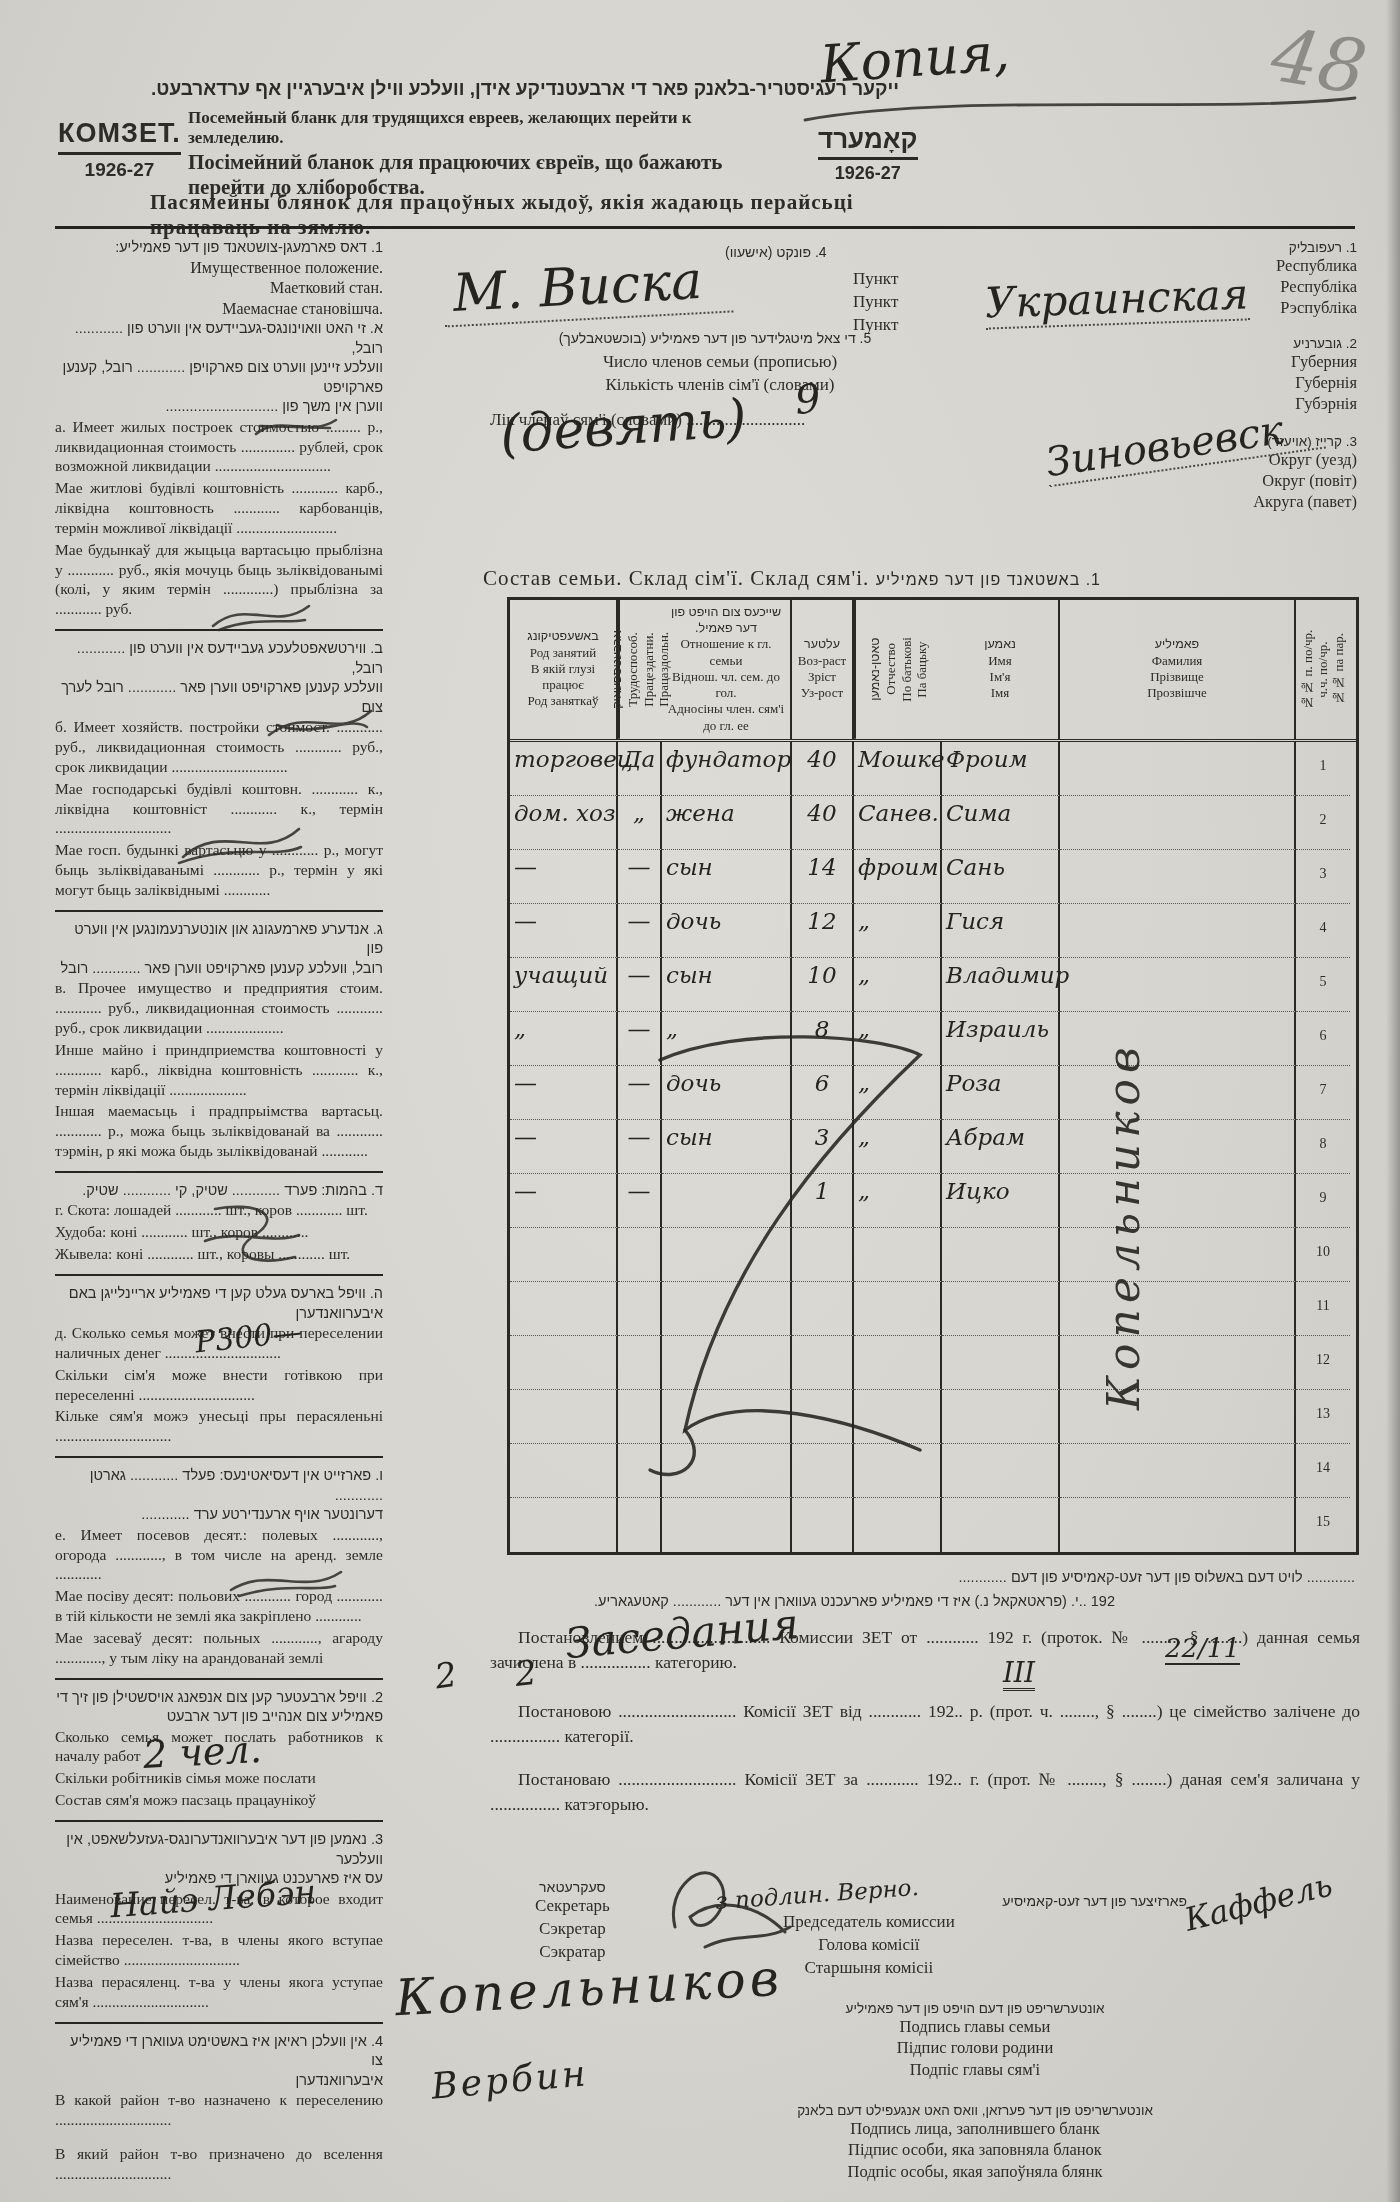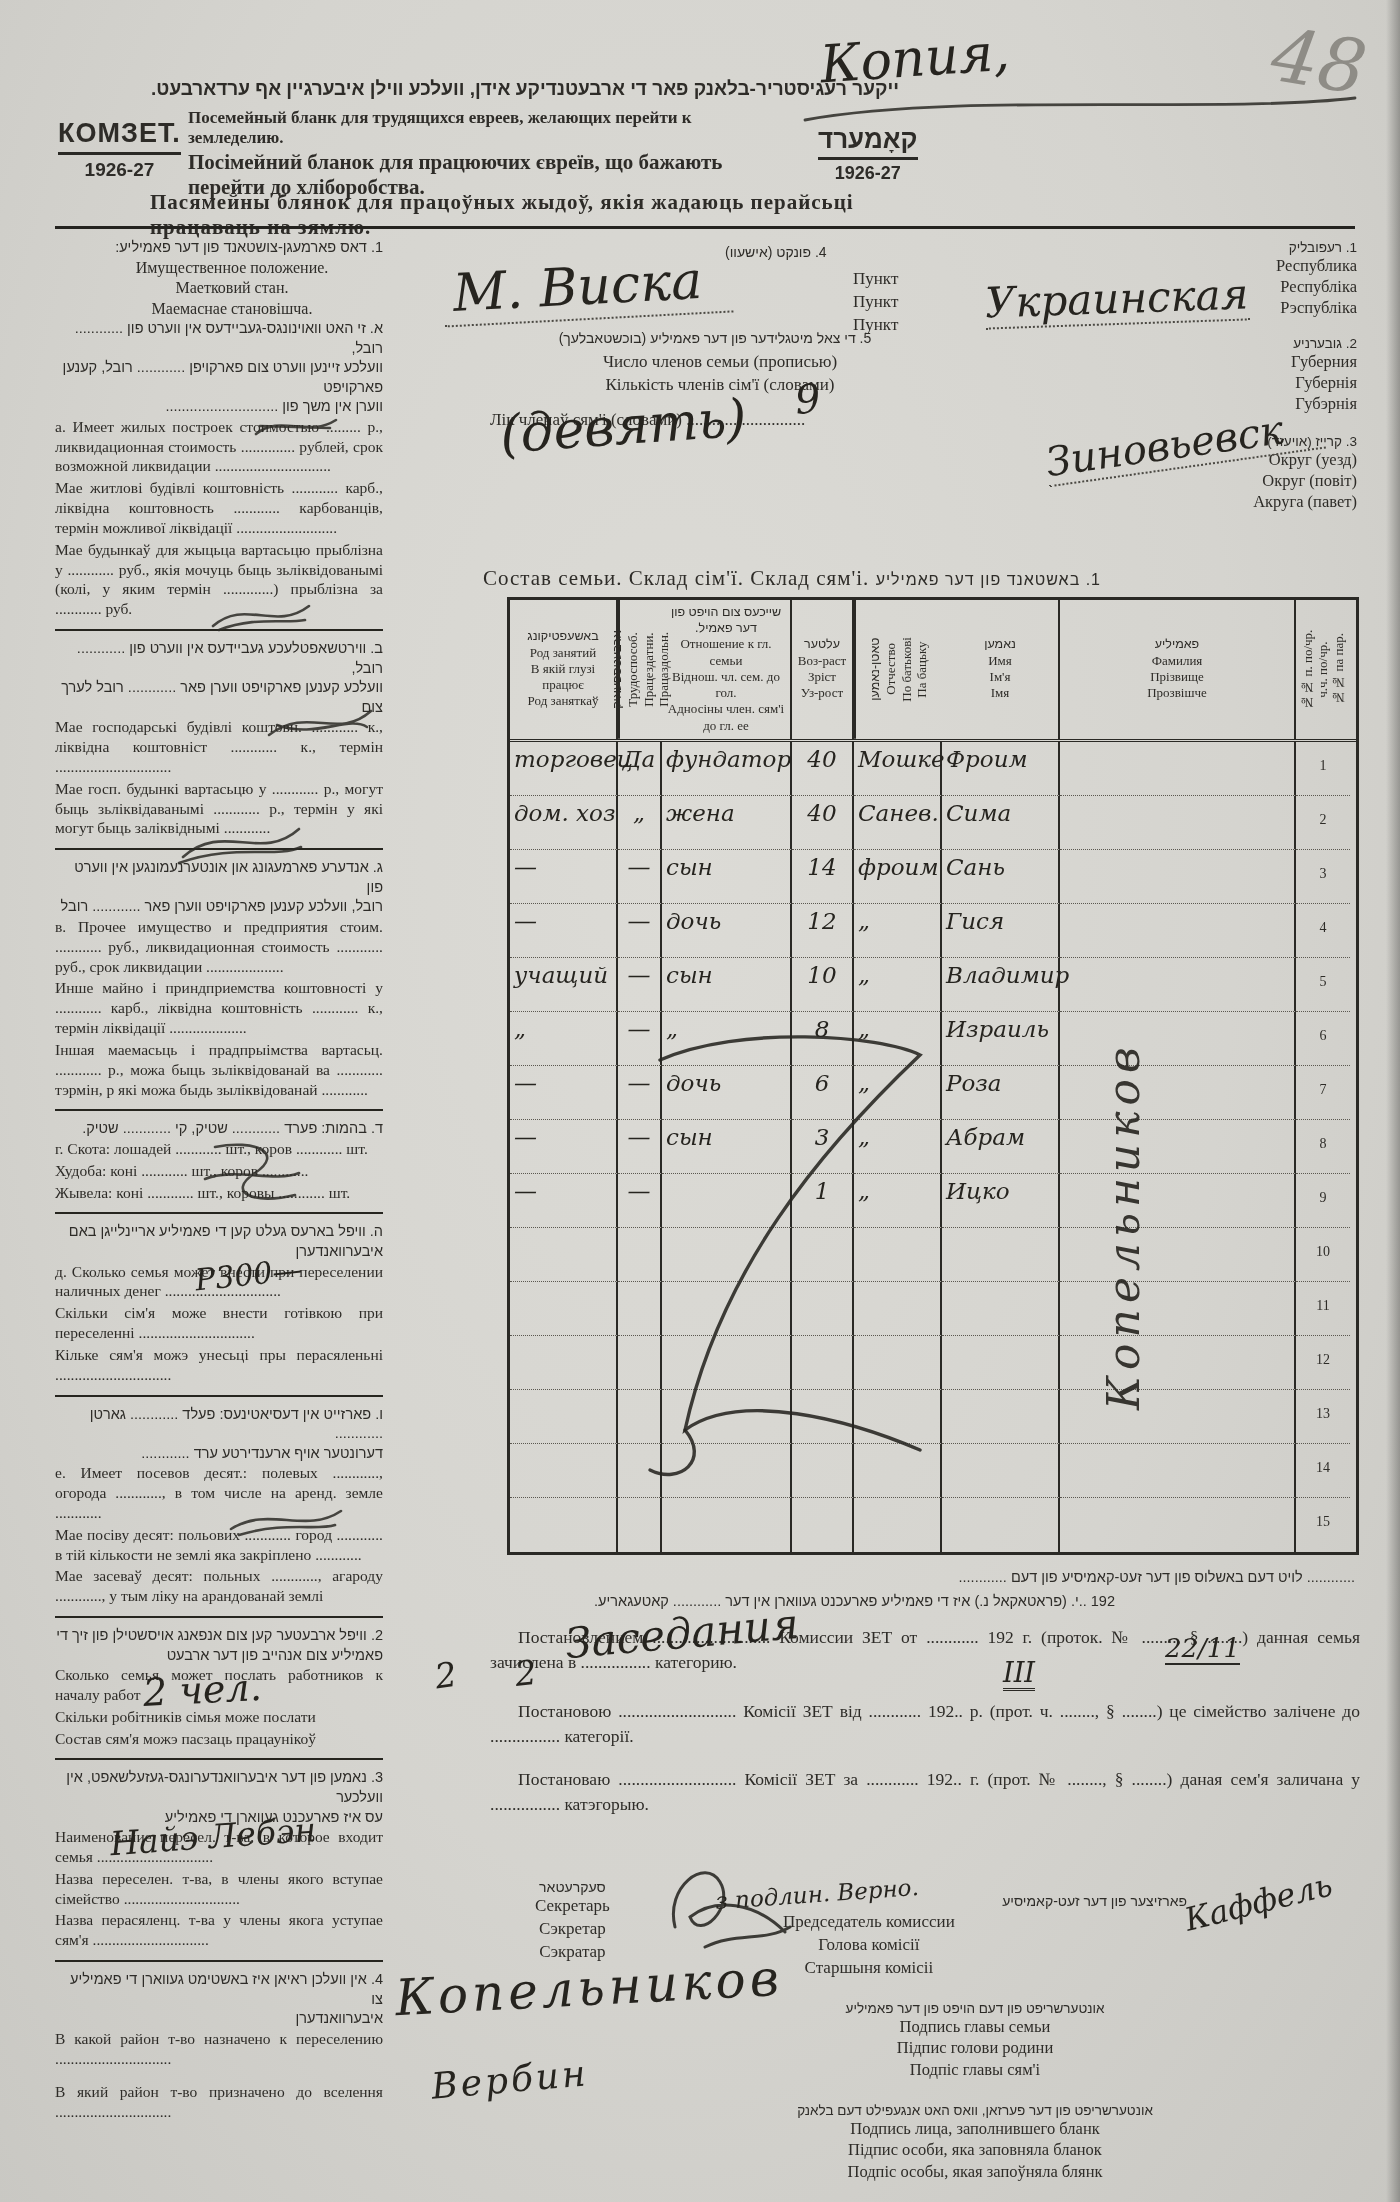--- a/index.html
+++ b/index.html
@@ -41,21 +41,21 @@
   .org-right .org-years{font-size:18px;font-weight:700;margin-top:3px;}
   .rule-thick{position:absolute;left:55px;top:226px;width:1300px;border:0;border-top:3px solid #24231f;margin:0;}
   
   .body-row{position:absolute;left:55px;top:238px;width:1300px;display:flex;gap:12px;}
   .left-col{width:328px;flex:none;font-size:15.5px;line-height:1.28;}
   .right-area{position:relative;flex:1;}
   
   .sec{position:relative;margin-bottom:6px;}
   .yline{font-size:14.5px;text-align:right;line-height:1.35;}
   .cline{text-align:justify;}
-  .cline.head{text-align:center;padding-left:26px;font-size:16px;}
+  .cline.head{text-align:right;padding-left:26px;font-size:16px;}
   .cline.para{margin-bottom:2px;}
   .secline{border:0;border-top:2.5px solid #26251f;margin:10px 0 8px 0;}
   .squig{position:absolute;pointer-events:none;}
   .squig path{stroke:#2b2a26;stroke-width:2.6;fill:none;opacity:.85;stroke-linecap:round;}
   .hw-cash{position:absolute;left:140px;top:34px;font-size:30px;transform:rotate(-6deg);}
   .hw-workers{position:absolute;left:88px;top:40px;font-size:38px;transform:rotate(-3deg);}
   .hw-society{position:absolute;left:55px;top:48px;font-size:33px;transform:rotate(-4deg);}
   
   .fields-top{position:relative;height:326px;}
   .punkt-yid{position:absolute;left:330px;top:6px;width:200px;font-size:14px;text-align:left;}
@@ -177,20 +177,21 @@
           </svg>
       </section>
       <hr class="secline">
 
       <section class="sec">
         <div class="yid" dir="rtl">
             <div class="yline">ב. ווירטשאפטלעכע געביידעס אין ווערט פון ............ רובל,</div>
             <div class="yline">וועלכע קענען פארקויפט ווערן פאר ............ רובל לערך צום</div>
           </div>
         <div>
+            <div class="cline para">б. Имеет хозяйств. постройки стоимост. ............ руб., ликвидационная стоимость ............ руб., срок ликвидации ..............................</div>
             <div class="cline para">Мае господарські будівлі коштовн. ............ к., ліквідна коштовніст ............ к., термін ..............................</div>
             <div class="cline para">Мае госп. будынкі вартасьцю у ............ р., могут быць зьліквідаванымі ............ р., термін у які могут быць заліквіднымі ............</div>
           </div>
         <svg class="squig" style="left:210px;top:62px" width="110" height="44" viewBox="0 0 110 44">
             <path d="M4,34 C44,4 72,40 106,10 M12,24 C50,38 84,14 102,26"></path>
           </svg>
         <svg class="squig" style="left:120px;top:178px" width="130" height="52" viewBox="0 0 130 52">
             <path d="M8,40 C48,4 86,46 124,12 M4,46 C60,26 100,42 126,30"></path>
           </svg>
       </section>

